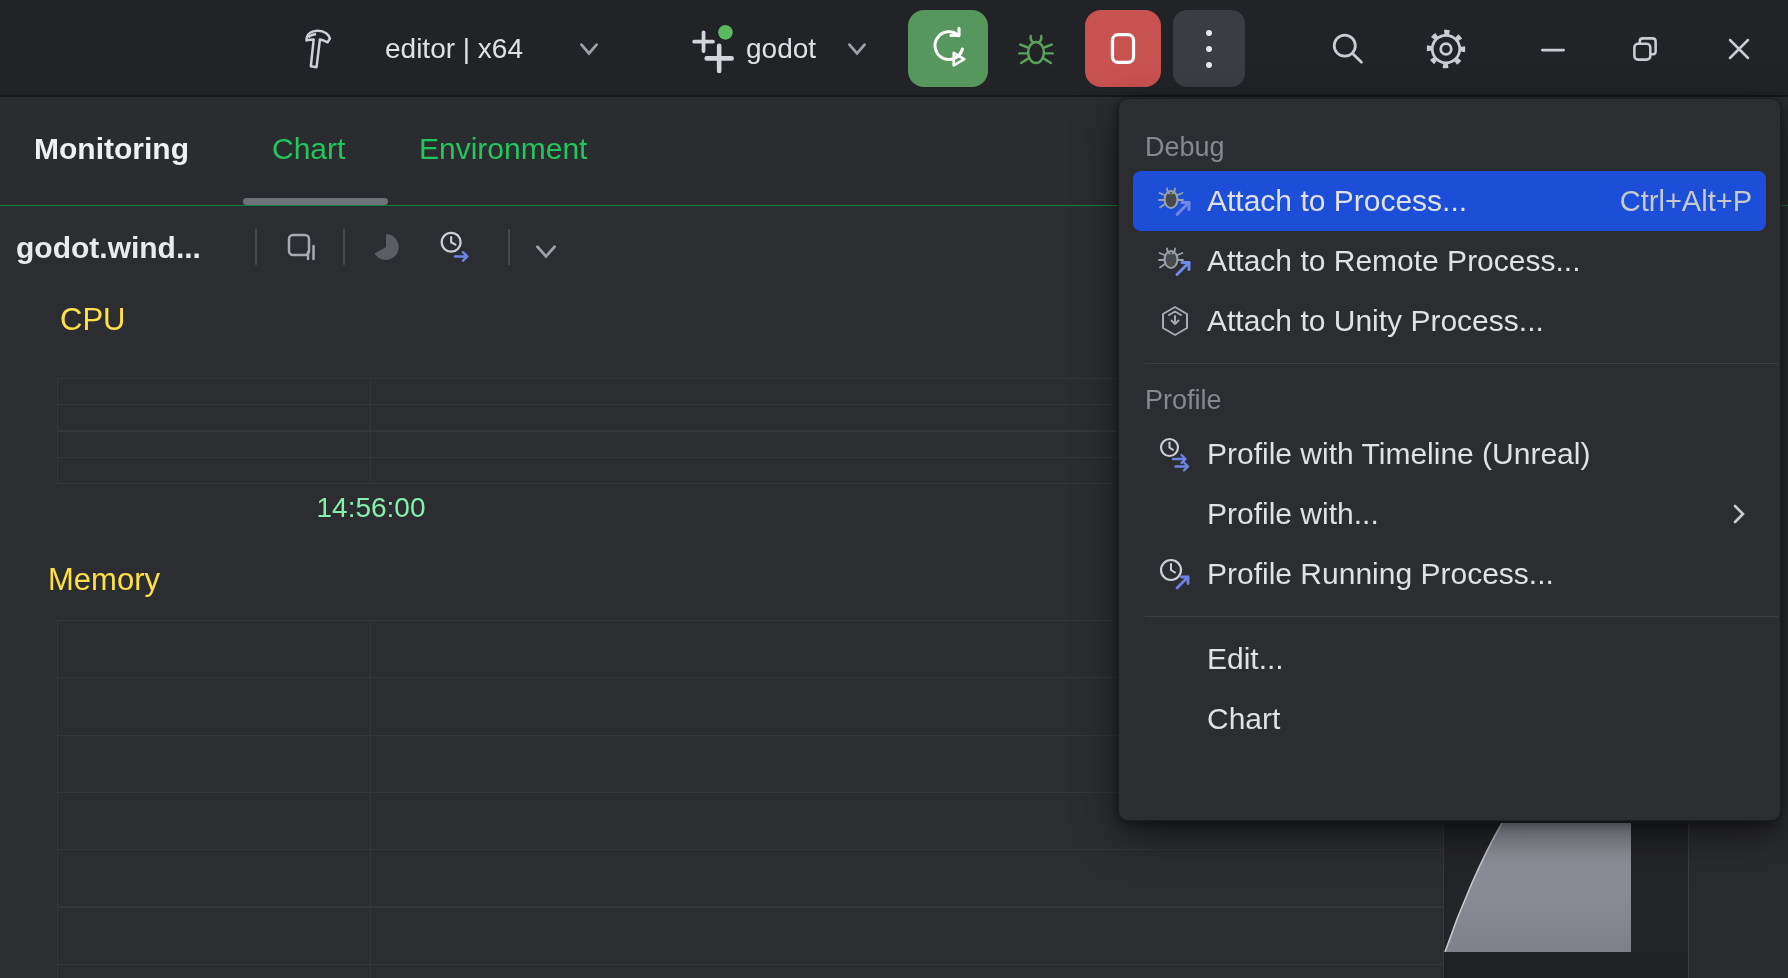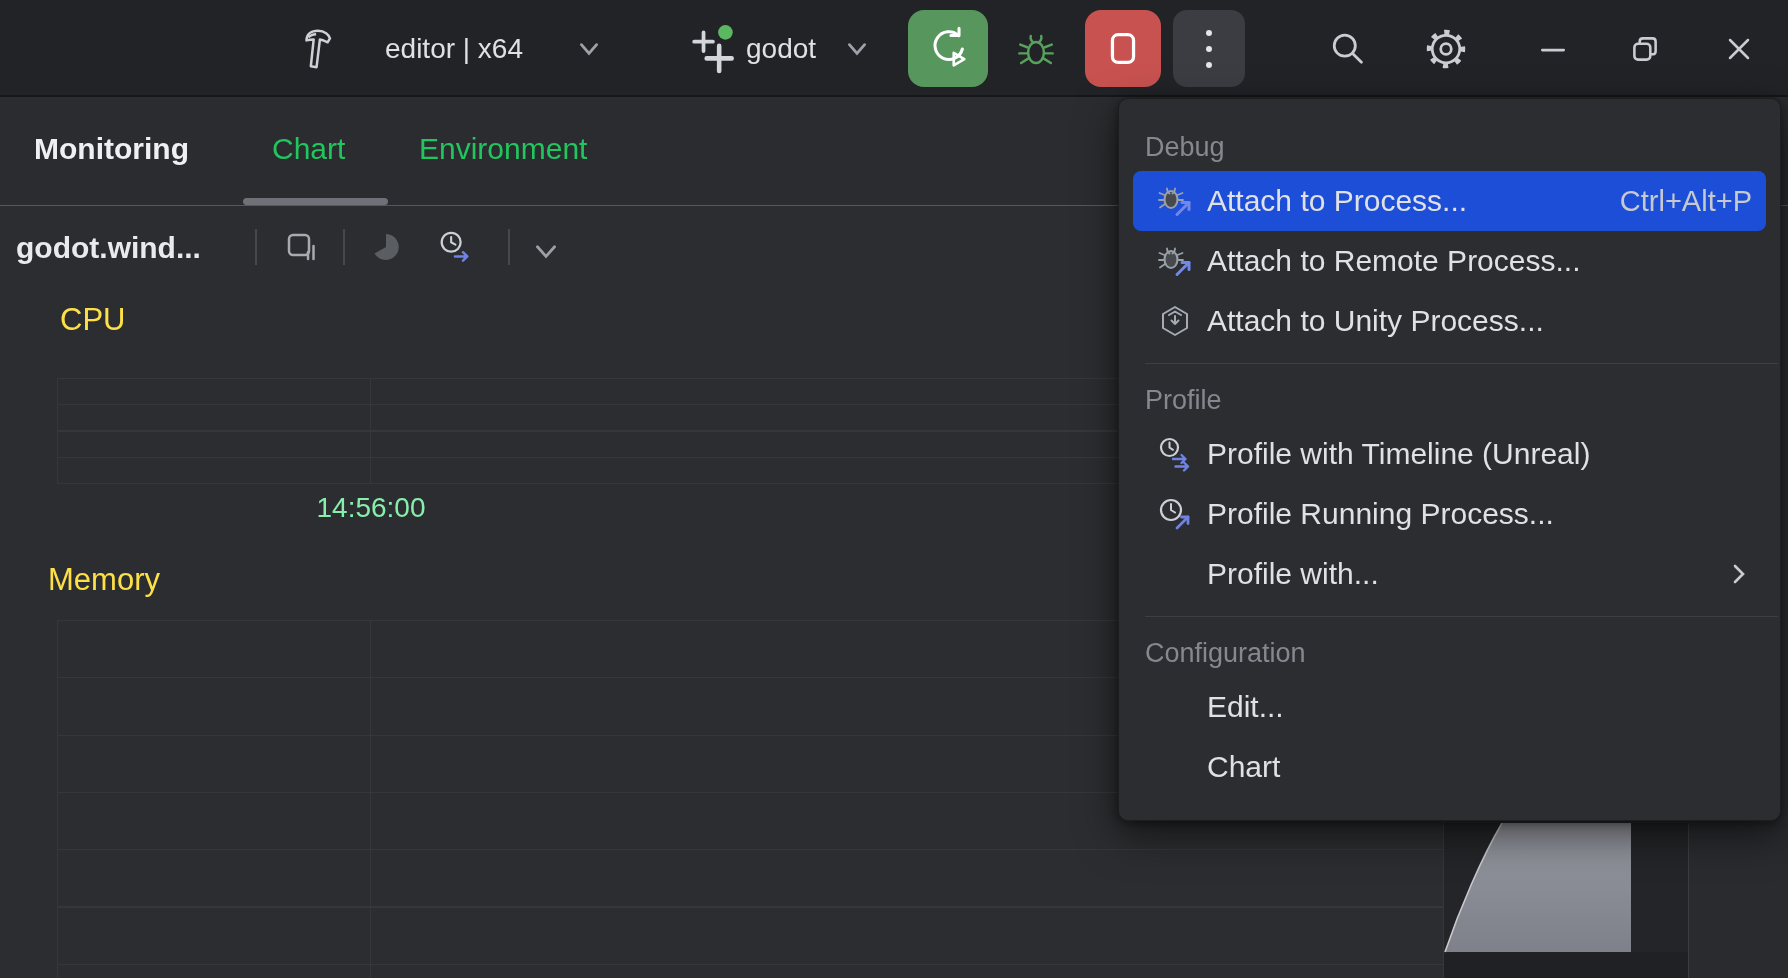--- a/index.html
+++ b/index.html
@@ -314,44 +314,43 @@
           <circle cx="12.5" cy="11.5" r="8.5" stroke="#ccd0d6" stroke-width="2.2"></circle>
           <path d="M12.5 6.5 V11.5 L16 13.8" stroke="#ccd0d6" stroke-width="2"></path>
           <path d="M16 23 H28.5 M28.5 23 L24.5 19 M28.5 23 L24.5 27" stroke="#6f83e3" stroke-width="2.4"></path>
           <path d="M18.5 30.5 H31 M31 30.5 L27 26.5 M31 30.5 L27 34.5" stroke="#6f83e3" stroke-width="2.4"></path>
         </svg>
       </span>
       <span class="m-label">Profile with Timeline (Unreal)</span>
     </div>
 
     <div class="m-item">
-      <span class="m-icon">
-        <svg width="36" height="36" viewBox="0 0 36 36" fill="none" stroke-linecap="round">
-          <circle cx="14" cy="14" r="10" stroke="#ccd0d6" stroke-width="2.2"></circle>
-          <path d="M14 8 V14 L18 16.5" stroke="#ccd0d6" stroke-width="2"></path>
-          <path d="M20 32 L31 21" stroke="#6f83e3" stroke-width="2.8"></path>
-          <path d="M24.5 21 H31 V27.5" stroke="#6f83e3" stroke-width="2.8" stroke-linejoin="round"></path>
-        </svg>
-      </span>
-      <span class="m-label">Profile Running Process...</span>
-    </div>
-
-    <div class="m-item">
       <span class="m-icon empty"></span>
       <span class="m-label">Profile with...</span>
       <span class="m-sub">
         <svg width="26" height="28" viewBox="0 0 26 28">
             <path d="M9 6 L17 14 L9 22" stroke="#c9ccd1" stroke-width="2.6" fill="none" stroke-linecap="round"></path>
           </svg>
       </span>
     </div>
 
+    <div class="m-item">
+      <span class="m-icon">
+        <svg width="36" height="36" viewBox="0 0 36 36" fill="none" stroke-linecap="round">
+          <circle cx="14" cy="14" r="10" stroke="#ccd0d6" stroke-width="2.2"></circle>
+          <path d="M14 8 V14 L18 16.5" stroke="#ccd0d6" stroke-width="2"></path>
+          <path d="M20 32 L31 21" stroke="#6f83e3" stroke-width="2.8"></path>
+          <path d="M24.5 21 H31 V27.5" stroke="#6f83e3" stroke-width="2.8" stroke-linejoin="round"></path>
+        </svg>
+      </span>
+      <span class="m-label">Profile Running Process...</span>
+    </div>
+
     <div class="m-sep"></div>
 
-    <div class="m-header">Configuration</div>
 
     <div class="m-item">
       <span class="m-icon empty"></span>
       <span class="m-label">Edit...</span>
     </div>
 
     <div class="m-item">
       <span class="m-icon empty"></span>
       <span class="m-label">Chart</span>
     </div>

